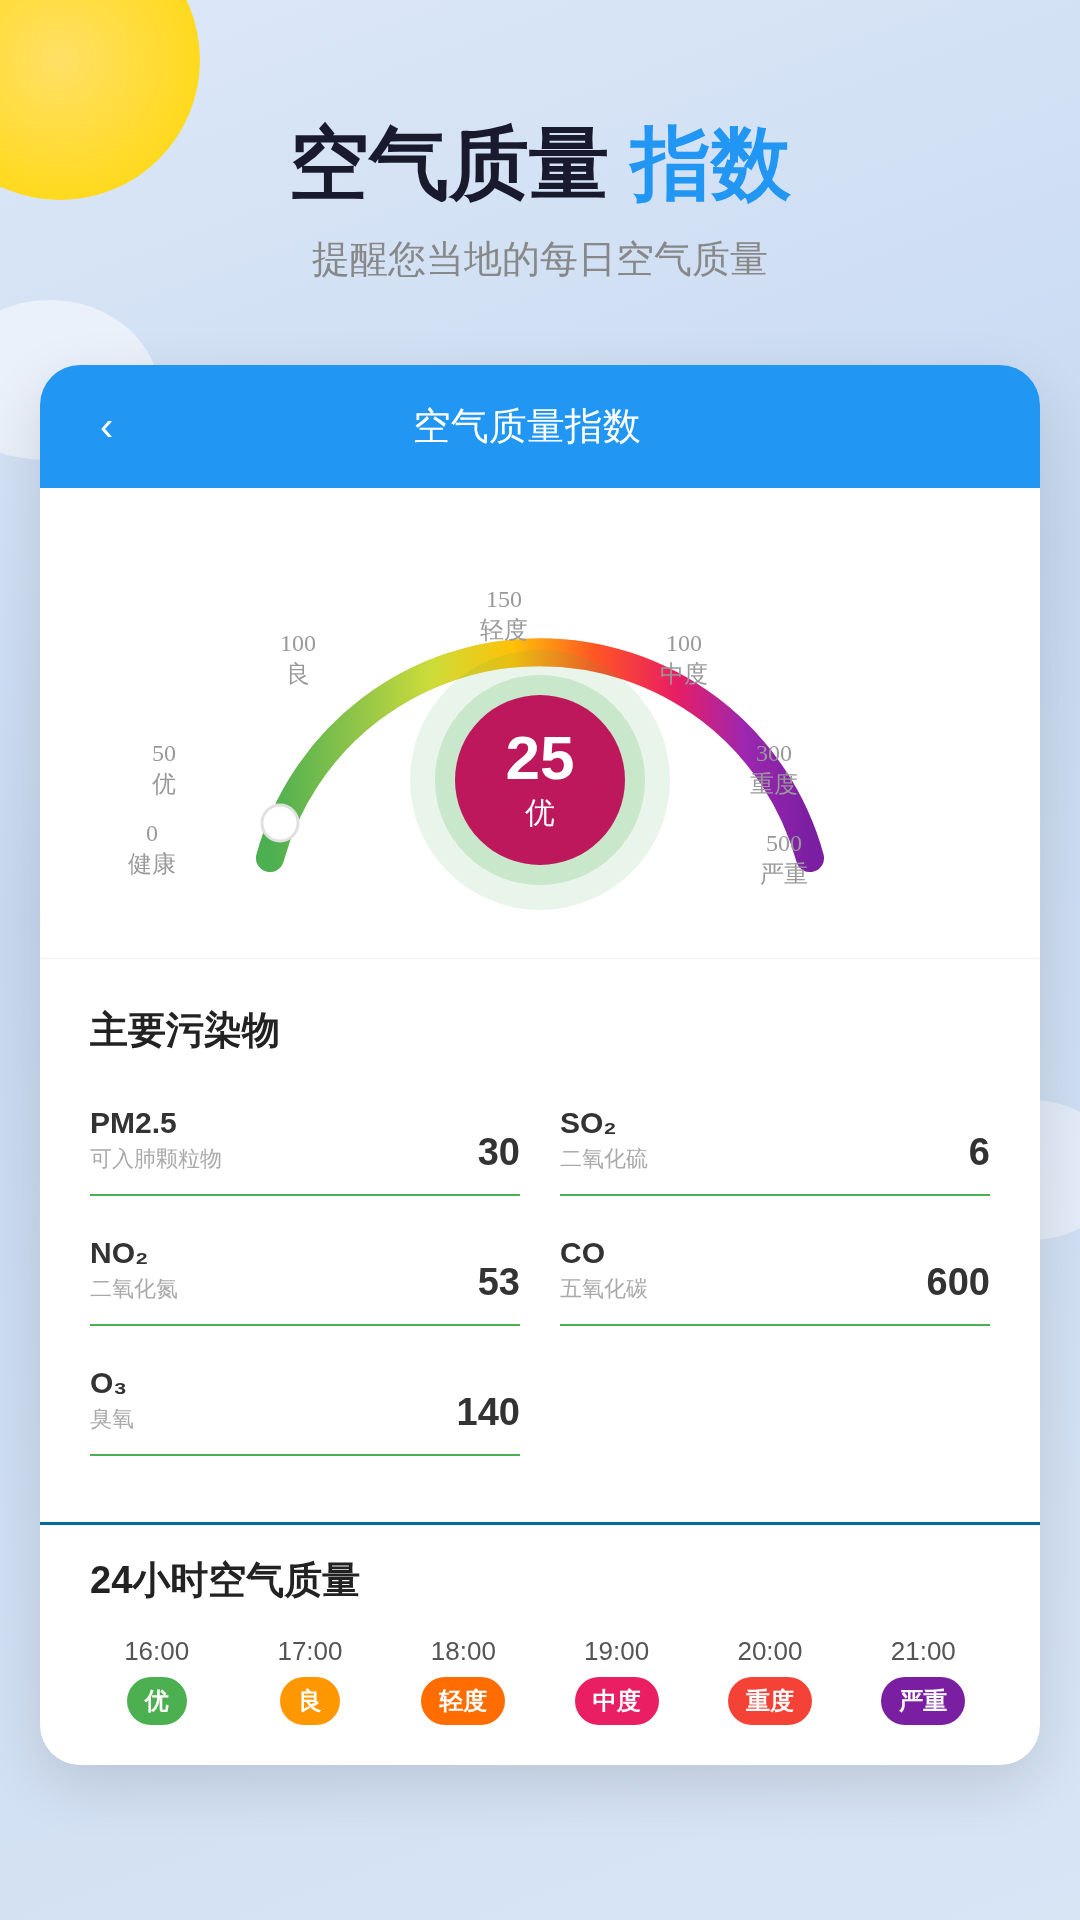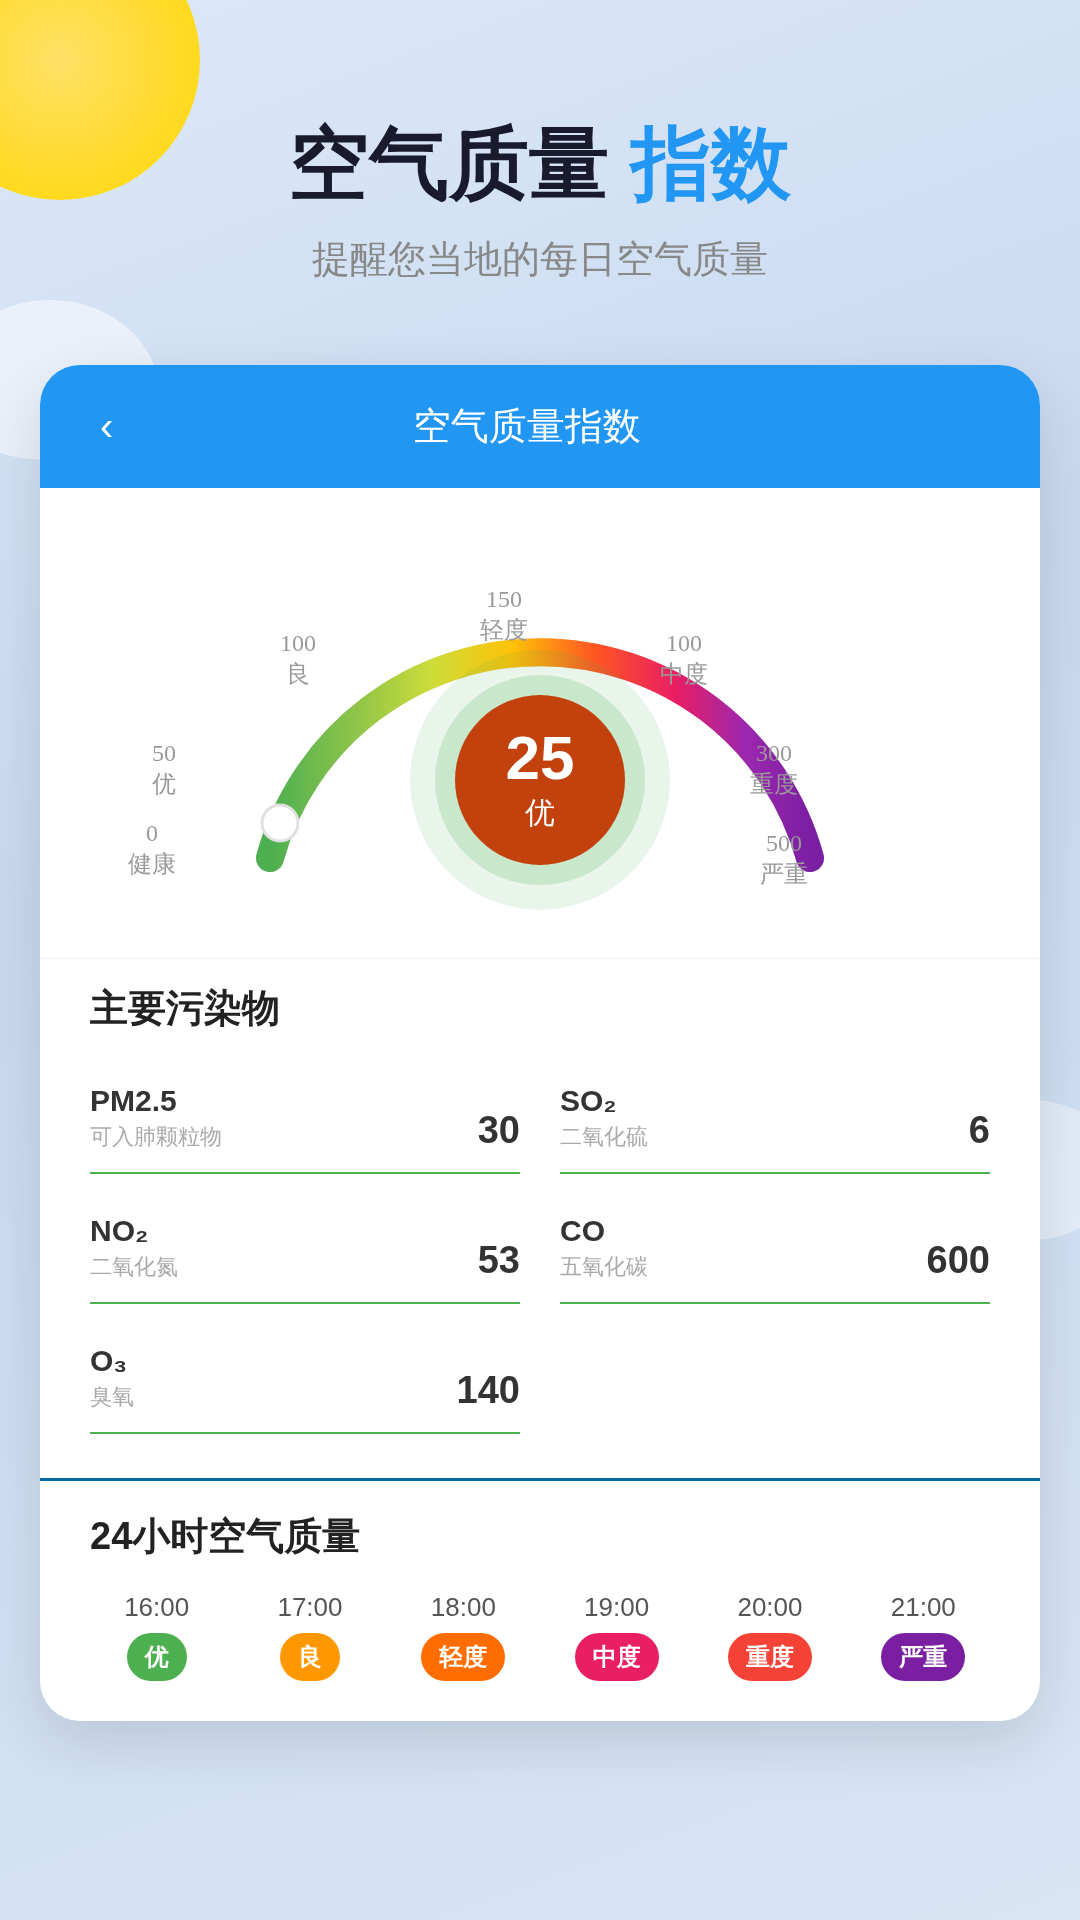--- a/index.html
+++ b/index.html
@@ -171,41 +171,41 @@
       border-radius: 50%;
       background: rgba(76,175,80,0.2);
       display: flex;
       align-items: center;
       justify-content: center;
     }
     .gauge-value-circle {
       width: 170px;
       height: 170px;
       border-radius: 50%;
-      background: #c2410c;
+      background: #be185d;
       display: flex;
       flex-direction: column;
       align-items: center;
       justify-content: center;
     }
     .gauge-value-number {
       font-size: 62px;
       font-weight: 800;
       color: #fff;
       line-height: 1;
     }
     .gauge-value-label {
       font-size: 30px;
       color: #fff;
       margin-top: 4px;
     }
 
     
     .section {
-      padding: 24px 50px;
+      padding: 46px 50px;
       border-top: 1px solid #f0f0f0;
     }
     .section-title {
       font-size: 38px;
       font-weight: 700;
       color: #222;
       margin-bottom: 30px;
     }
     .pollutant-grid {
       display: grid;

